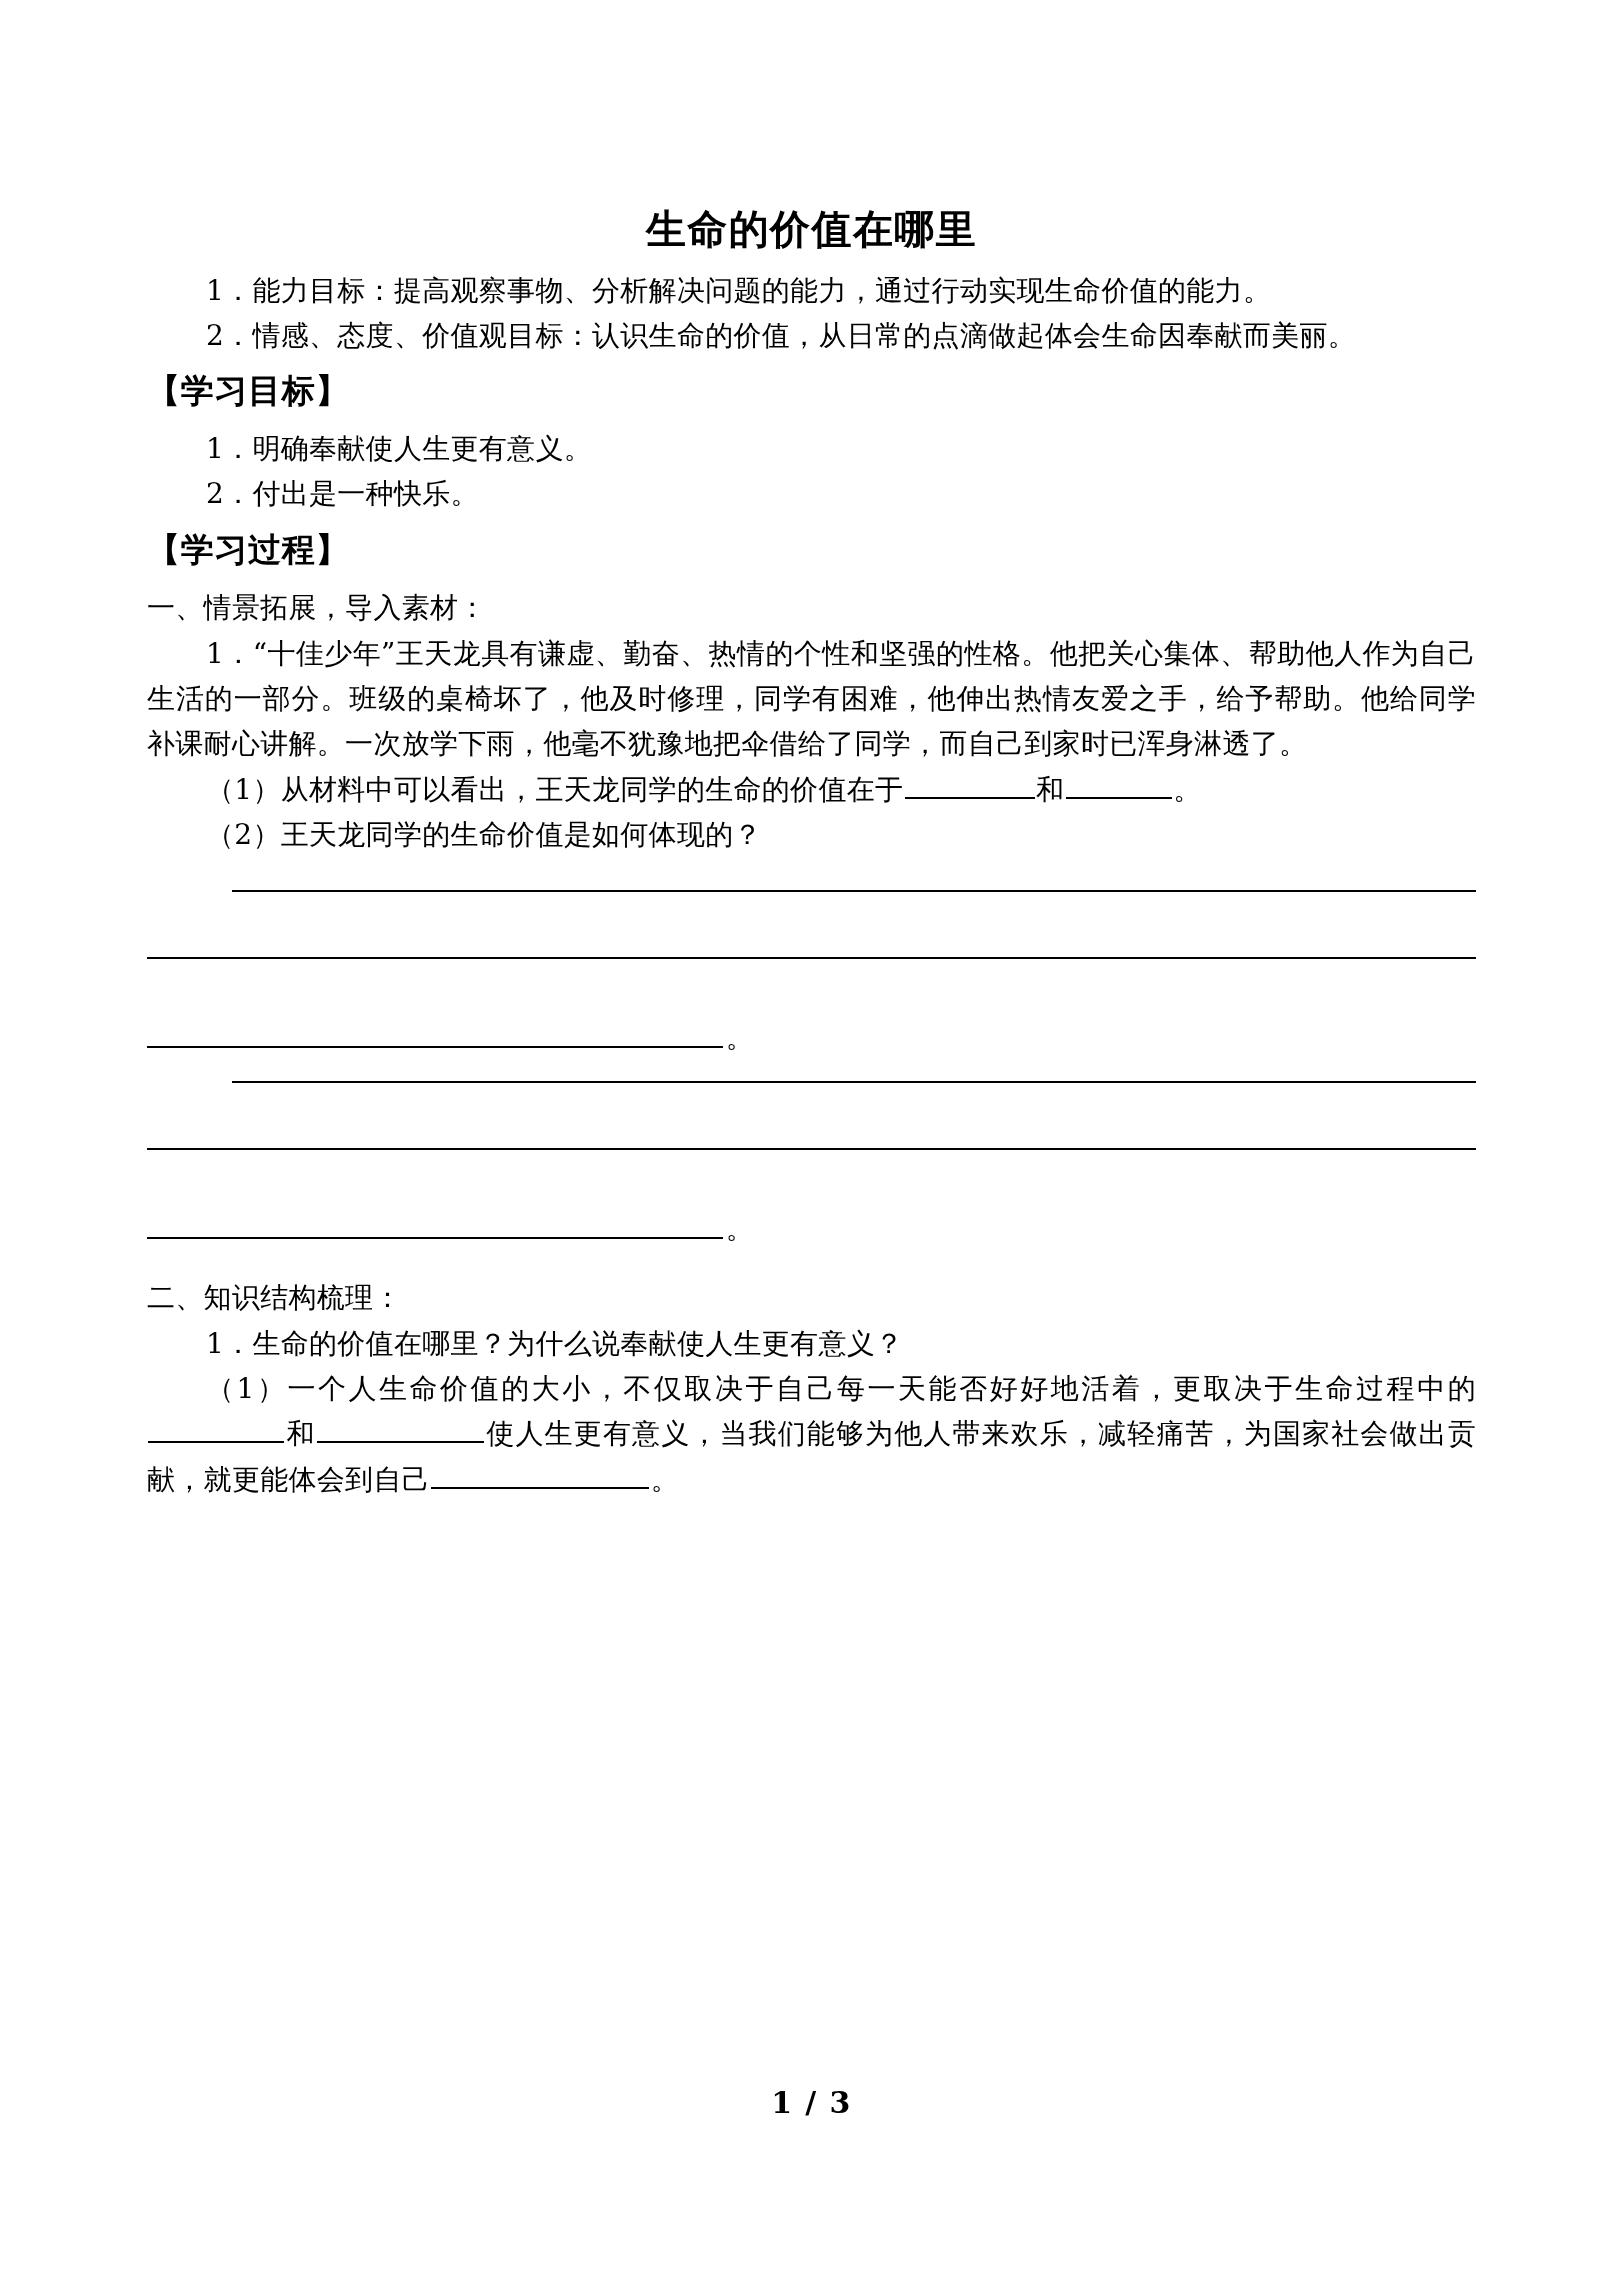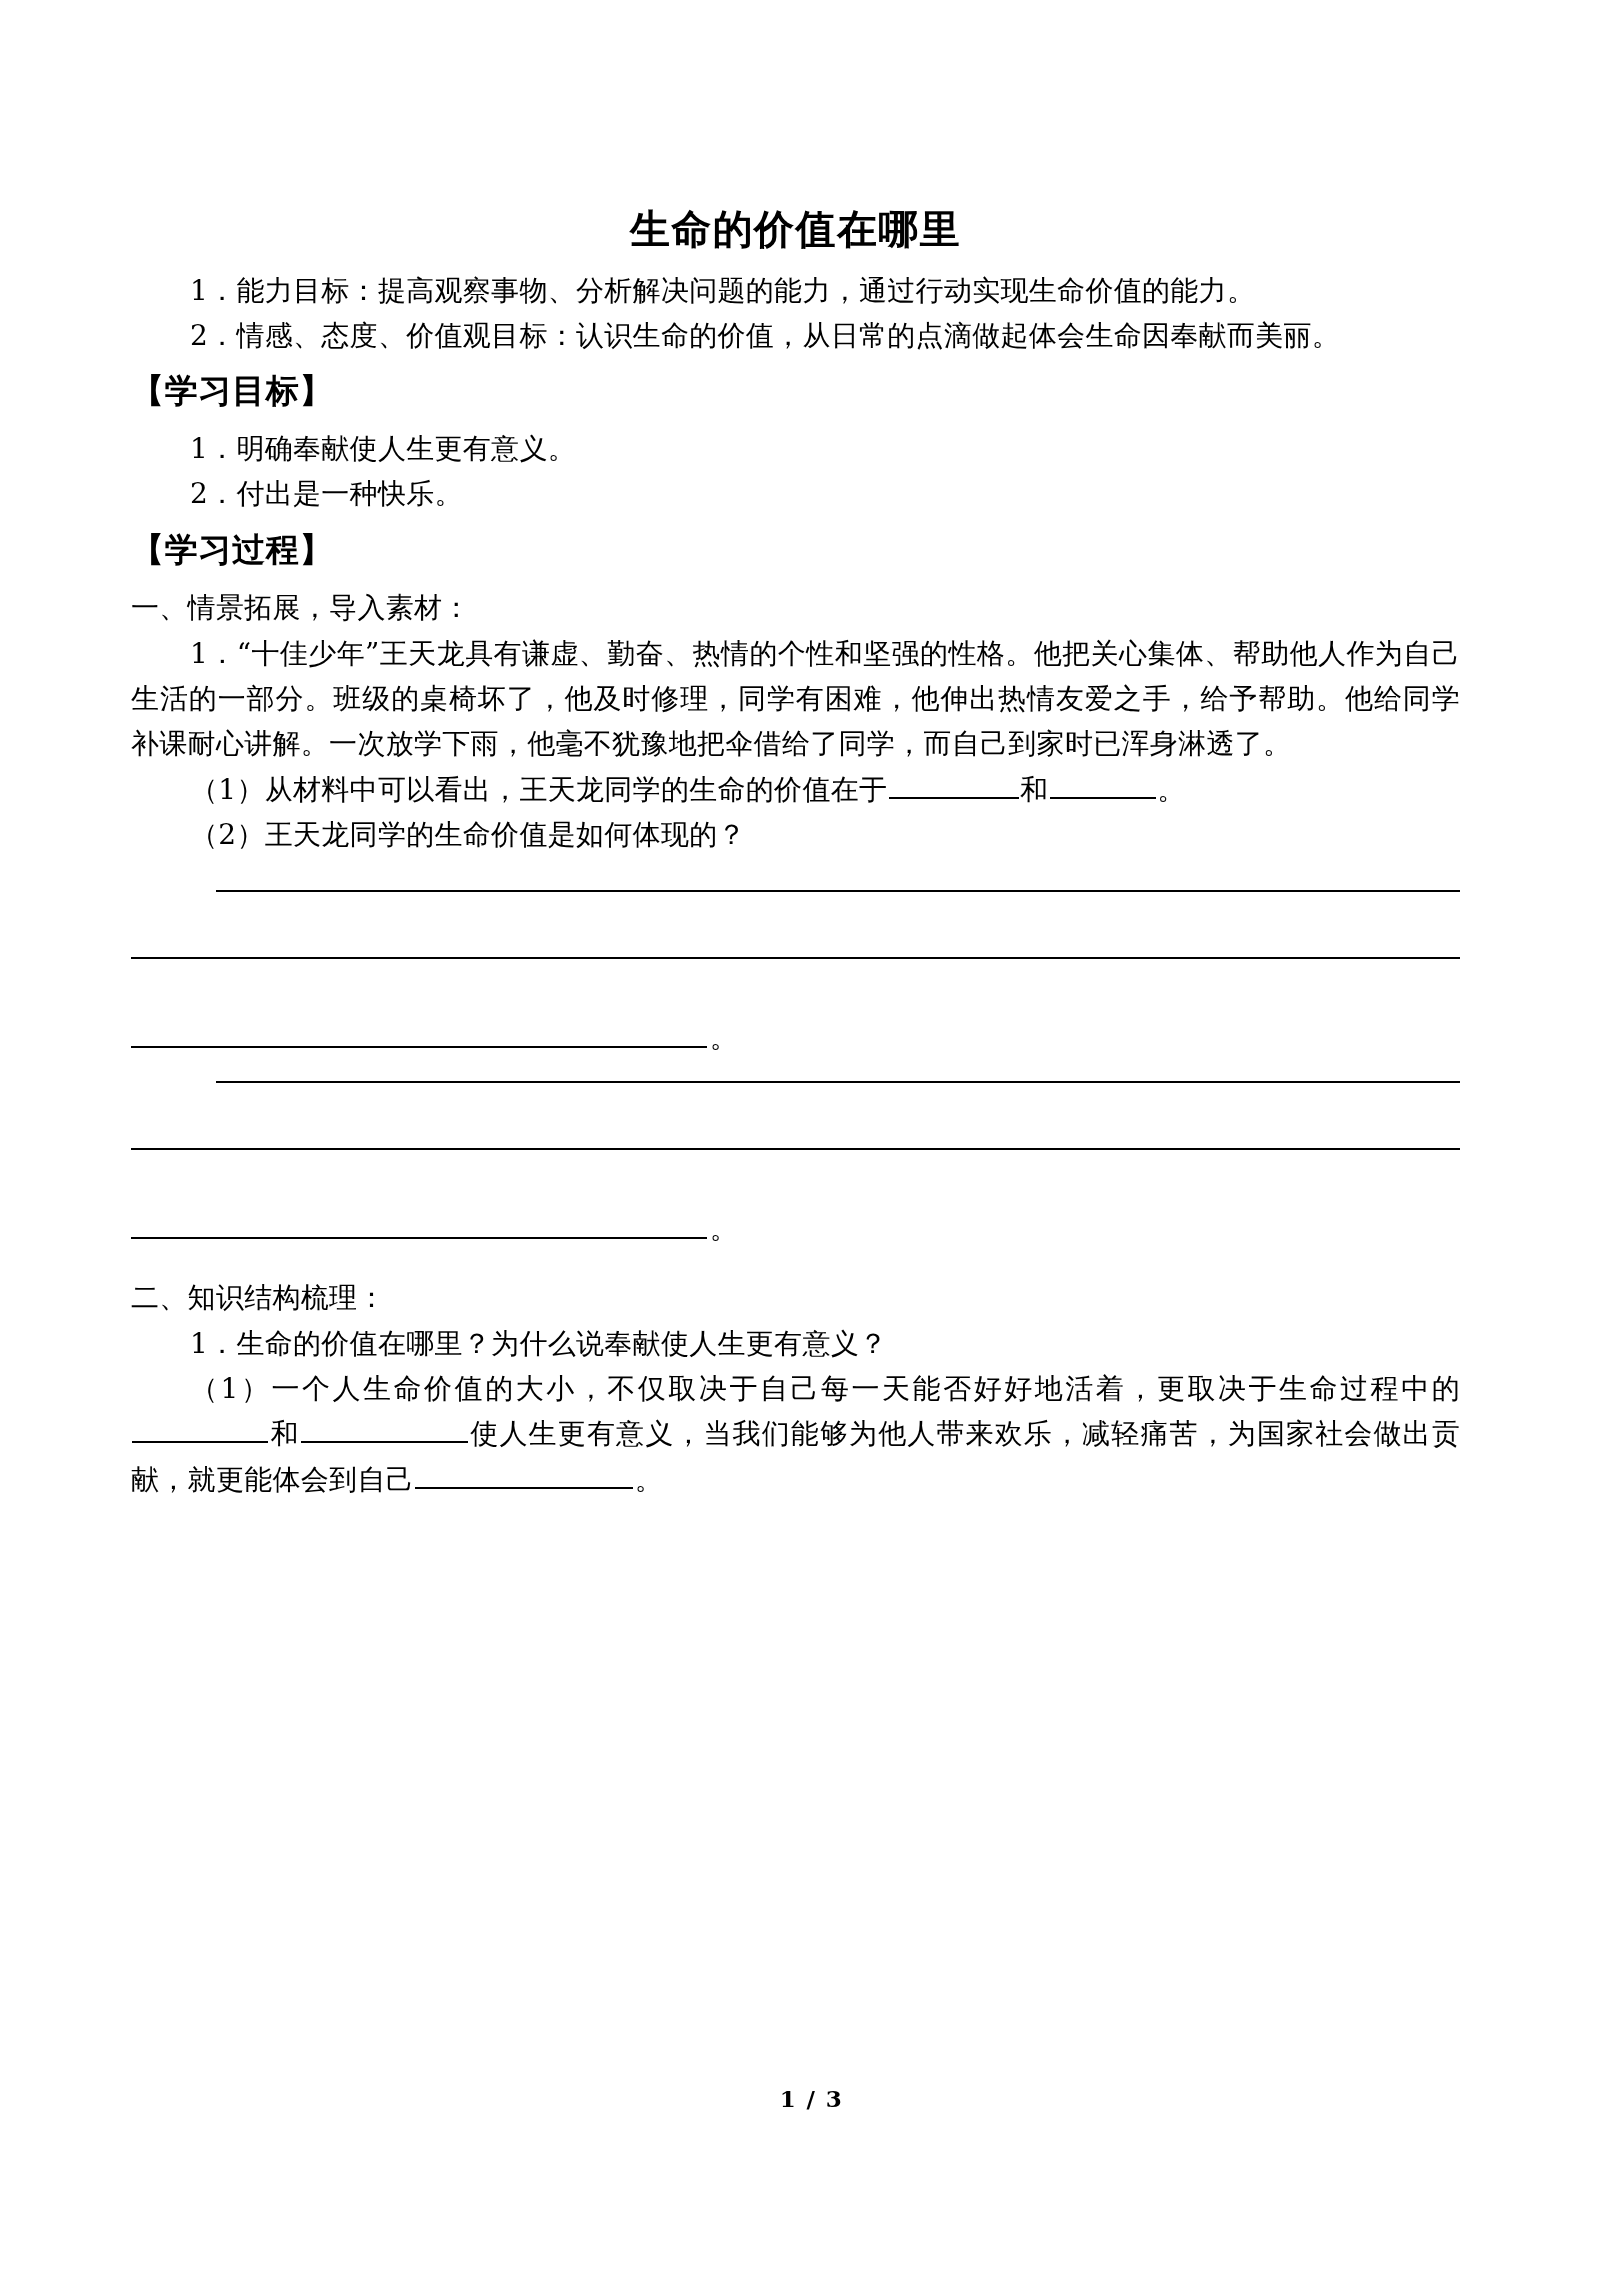--- a/index.html
+++ b/index.html
@@ -12,21 +12,21 @@
     width: 1623px;
     height: 2295px;
     background: #ffffff;
     font-family: "DejaVu Serif", "Liberation Serif", serif;
     color: #000000;
     box-sizing: border-box;
     overflow: hidden;
   }
   .doc-body {
     position: absolute;
-    left: 131px;
+    left: 147px;
     top: 0;
     width: 1329px;
   }
 
   
   .doc-title {
     text-align: center;
     font-size: 40px;
     font-weight: bold;
     letter-spacing: 1.4px;
@@ -95,21 +95,21 @@
   .ans-space-1 { height: 65px; }
   .ans-space-2 { height: 65px; }
 
   
   .footer {
     position: absolute;
     left: 0;
     right: 0;
     top: 2085px;
     text-align: center;
-    font-size: 23px;
+    font-size: 30px;
     font-weight: bold;
     font-family: "DejaVu Serif", "Liberation Serif", serif;
     letter-spacing: 1.4px;
   }
 </style>
 </head>
 <body>
 
 <div class="page">
 

